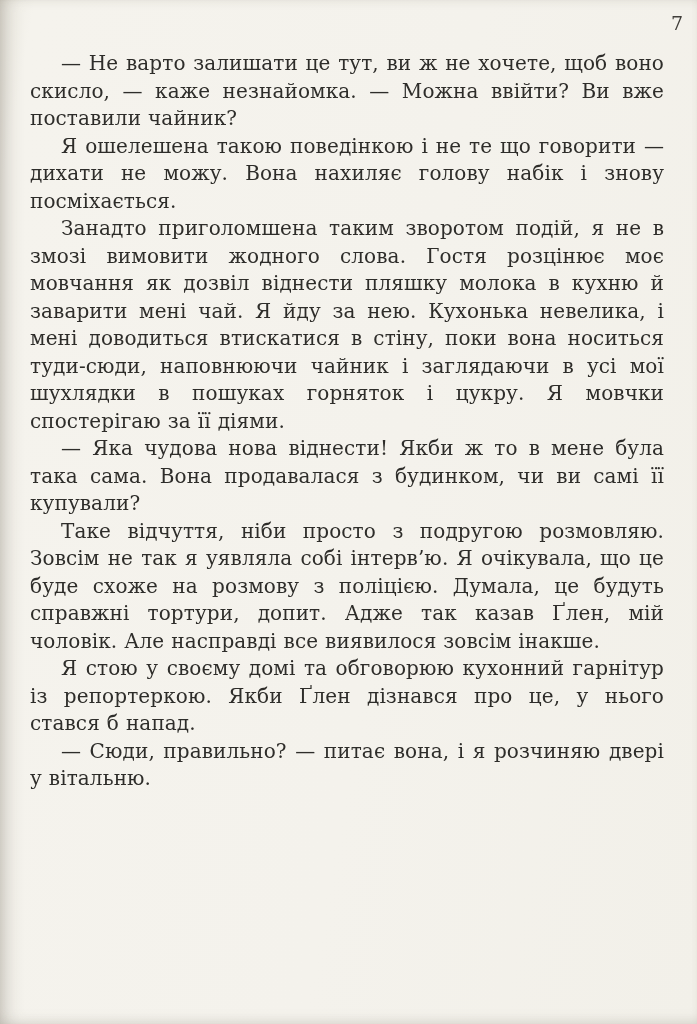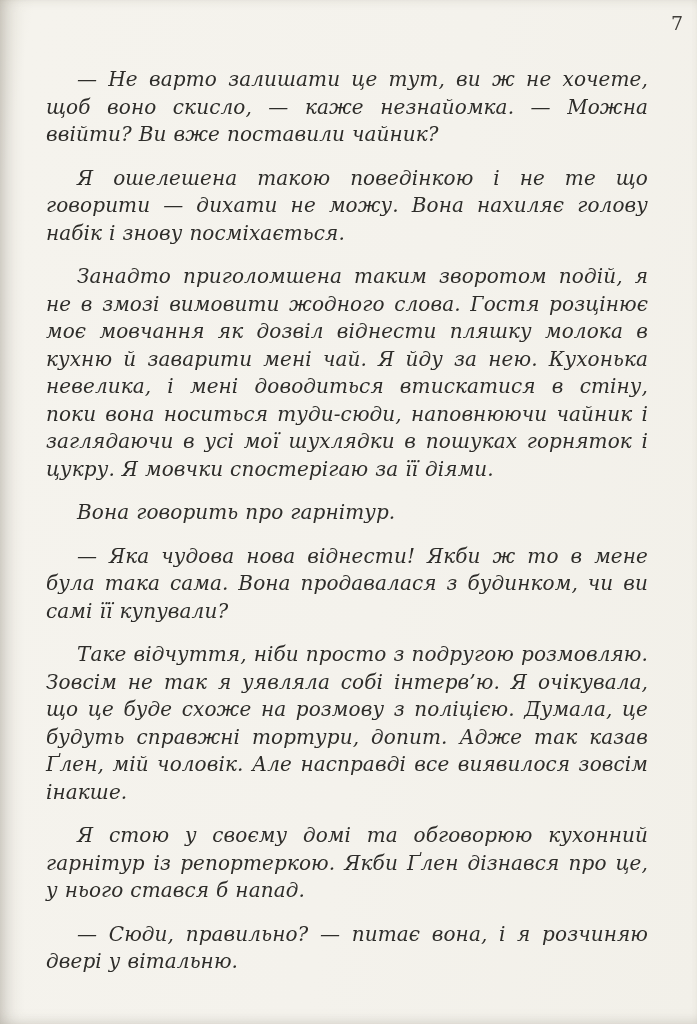--- a/index.html
+++ b/index.html
@@ -30,39 +30,37 @@
     color: #403e3a;
   }
   .text-block {
     position: absolute;
     top: 50px;
     left: 30px;
     width: 634px;
     color: #2e2d2a;
   }
   .text-block p.para {
-    margin: 16px;
+    margin: 0;
     padding: 0;
     font-size: 20px;
     line-height: 27.5px;
     text-align: justify;
     text-indent: 31px;
     letter-spacing: 0.1px;
     word-spacing: 0.5px;
-    font-style: italic;
   }
 </style>
 </head>
 <body>
 
 <div class="page">
   <div class="page-number">7</div>
   <div class="text-block">
       <p class="para">— Не варто залишати це тут, ви ж не хочете, щоб воно скисло, — каже незнайомка. — Можна ввійти? Ви вже поставили чайник?</p>
       <p class="para">Я ошелешена такою поведінкою і не те що говорити — дихати не можу. Вона нахиляє голову набік і знову посміхається.</p>
       <p class="para">Занадто приголомшена таким зворотом подій, я не в змозі вимовити жодного слова. Гостя розцінює моє мовчання як дозвіл віднести пляшку молока в кухню й заварити мені чай. Я йду за нею. Кухонька невелика, і мені доводиться втискатися в стіну, поки вона носиться туди-сюди, наповнюючи чайник і заглядаючи в усі мої шухлядки в пошуках горняток і цукру. Я мовчки спостерігаю за її діями.</p>
-      <p class="para">Вона говорить про гарнітур.</p>
       <p class="para">— Яка чудова нова віднести! Якби ж то в мене була така сама. Вона продавалася з будинком, чи ви самі її купували?</p>
       <p class="para">Таке відчуття, ніби просто з подругою розмовляю. Зовсім не так я уявляла собі інтерв’ю. Я очікувала, що це буде схоже на розмову з поліцією. Думала, це будуть справжні тортури, допит. Адже так казав Ґлен, мій чоловік. Але насправді все виявилося зовсім інакше.</p>
       <p class="para">Я стою у своєму домі та обговорюю кухонний гарнітур із репортеркою. Якби Ґлен дізнався про це, у нього стався б напад.</p>
       <p class="para">— Сюди, правильно? — питає вона, і я розчиняю двері у вітальню.</p>
     </div>
 </div>
 
 </body></html>

